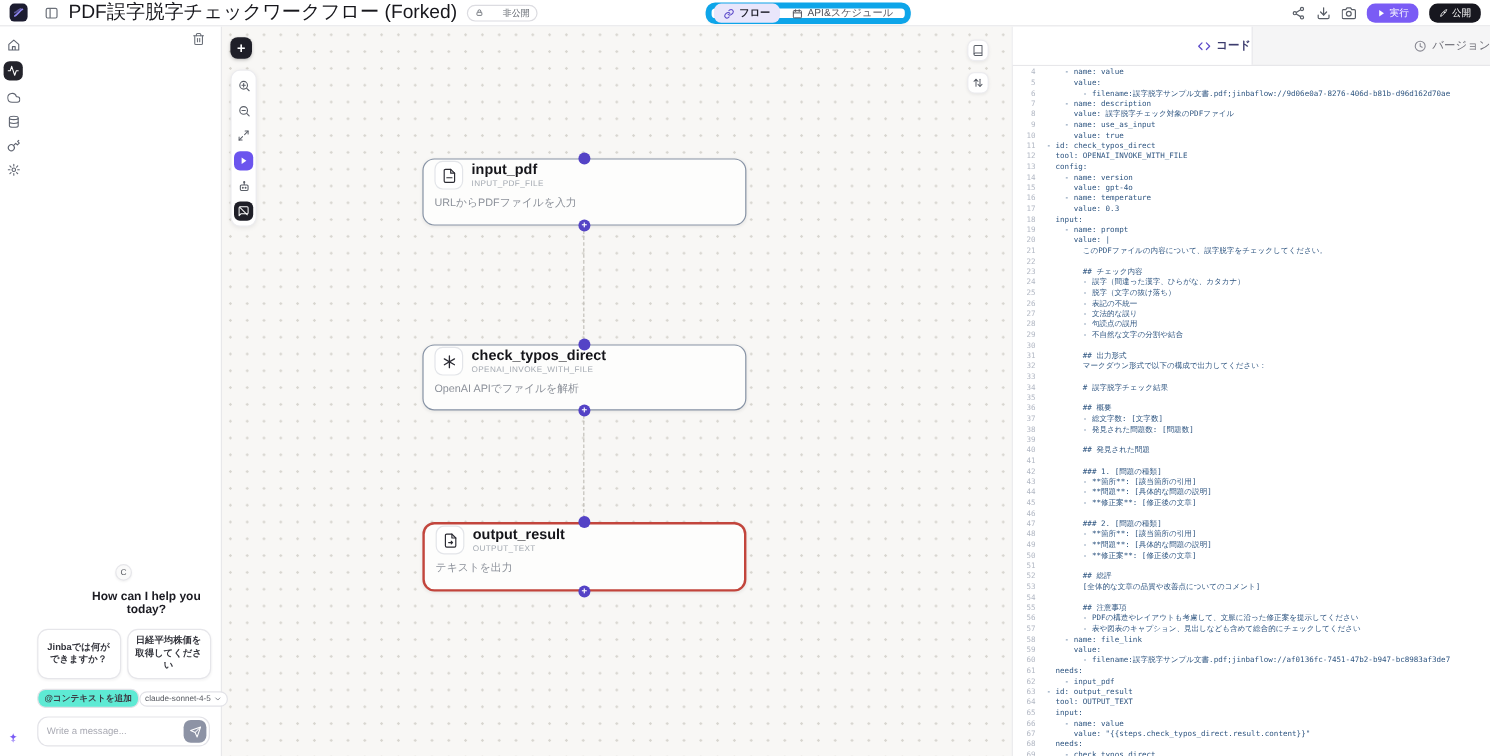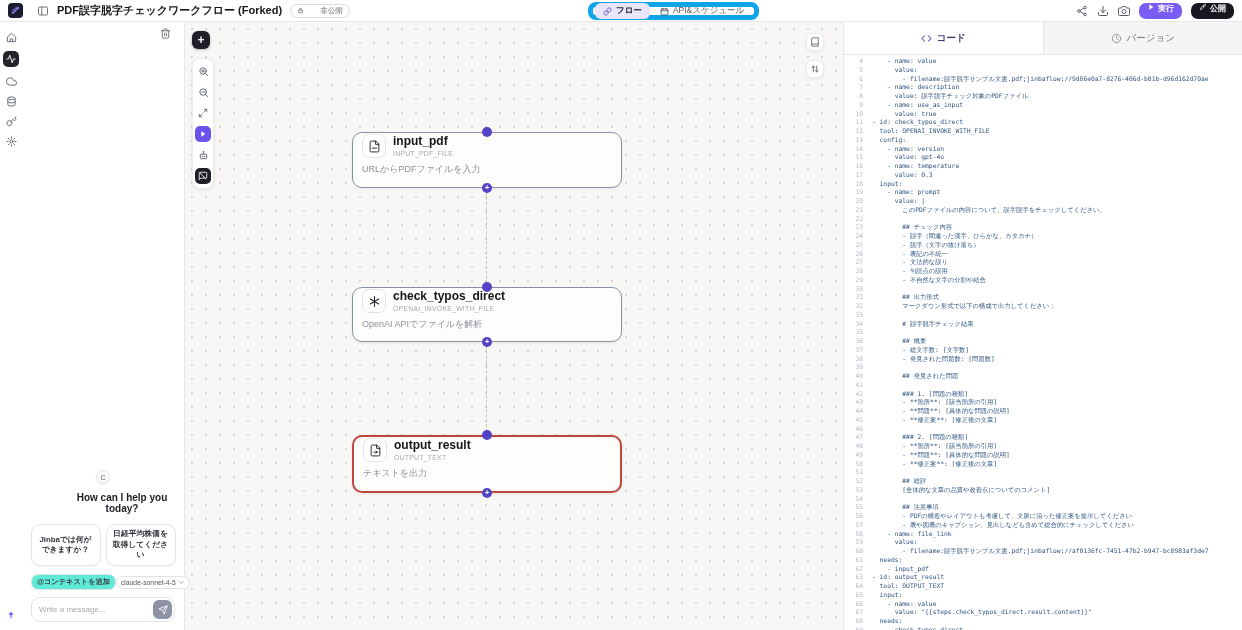--- a/index.html
+++ b/index.html
@@ -6,33 +6,33 @@
   html,body { background:#e9e9ec; }
   body { font-family:"Liberation Sans","DejaVu Sans",sans-serif; }
   #app { position:relative; width:1242px; height:630px; background:#fff; overflow:hidden; }
 
   
   .topbar { position:absolute; left:0; top:0; width:1242px; height:22px; background:#fff;
     border-bottom:1px solid #e8e8ea; display:flex; align-items:center; padding:0 8px; z-index:30; }
   .logo { width:15px; height:15px; border-radius:4px; background:#1c1c30; display:flex;
     align-items:center; justify-content:center; margin-right:14px; }
   .tb-icon { width:12px; height:12px; color:#6b7079; display:flex; align-items:center; margin-right:8px; }
-  .tb-title { font-size:11px; font-weight:700; color:#17171c; margin-right:8px; white-space:nowrap; }
+  .tb-title { font-size:16px; font-weight:400; color:#17171c; margin-right:8px; white-space:nowrap; }
   .badge { display:inline-flex; align-items:center; gap:16px; border:1px solid #dcdce1; border-radius:9px;
     padding:1px 6px; font-size:7.5px; color:#5f646c; white-space:nowrap; }
   .tab-group { position:absolute; left:588px; top:2px; height:18px; display:flex; align-items:center;
     gap:2px; background:#fff; border:5px solid #0ea5e9; border-radius:8px; padding:1px 2px;
     box-shadow:0 1px 2px rgba(0,0,0,.04); }
   .tab-pill { display:flex; align-items:center; gap:4px; font-size:8.5px; padding:2px 8px; border-radius:6px;
     color:#54555e; white-space:nowrap; }
   .tab-pill.active { background:#e9e6fb; color:#23232e; font-weight:700; }
   .tb-right { margin-left:auto; display:flex; align-items:center; gap:9px; }
   .tb-act { width:12px; height:12px; color:#585d66; display:flex; align-items:center; }
-  .btn { display:inline-flex; align-items:flex-start; gap:3px; height:16px; border-radius:7px; padding:0 8px;
-    font-size:8px; font-weight:700; color:#fff; white-space:nowrap; }
+  .btn { display:inline-flex; align-items:center; gap:3px; height:16px; border-radius:7px; padding:0 8px;
+    font-size:8px; font-weight:400; color:#fff; white-space:nowrap; }
   .btn.run { background:#7a5cf5; }
   .btn.publish { background:#17171f; }
 
   
   .rail { position:absolute; left:0; top:22px; width:22px; height:608px; background:#fff;
     display:flex; flex-direction:column; align-items:center; padding-top:9px; gap:8px; z-index:20; }
   .rail-ic { width:12px; height:12px; color:#5f6470; display:flex; align-items:center; justify-content:center; }
   .rail-sel { width:16px; height:16px; background:#23232b; border-radius:5px; color:#fff;
     display:flex; align-items:center; justify-content:center; }
   .rail-bottom { margin-top:auto; margin-bottom:8px; color:#7a5cf5; }
@@ -89,21 +89,21 @@
   .node-sub { font-size:6.8px; color:#a3a9b1; letter-spacing:.3px; margin-top:1px; }
   .node-desc { font-size:9px; color:#8b9099; margin-top:5px; }
   .dot { position:absolute; width:10px; height:10px; border-radius:50%; background:#5443c6; z-index:2;
     transform:translate(-50%,-50%); display:flex; align-items:center; justify-content:center; }
   .dot .plus { color:#fff; font-size:8px; font-weight:700; line-height:1; }
 
   
   .panel { position:absolute; left:843px; top:22px; width:399px; height:608px; background:#fff;
     border-left:1px solid #e8e8ea; display:flex; flex-direction:column; z-index:10; }
   .panel-tabs { display:flex; height:33px; background:#f5f5f6; border-bottom:1px solid #e7e7ea; flex:none; }
-  .ptab { flex:1; display:flex; align-items:center; justify-content:center; gap:5px; font-size:9.5px;
+  .ptab { flex:1; display:flex; align-items:center; justify-content:flex-end; gap:5px; font-size:9.5px;
     color:#71717a; }
   .ptab .pt-ic { width:11px; height:11px; display:flex; align-items:center; color:#8a8a94; }
   .ptab.active { background:#fff; color:#3c3c6e; font-weight:700; border-right:1px solid #e7e7ea; }
   .ptab.active .pt-ic { color:#5b49c9; }
   .code { flex:1; overflow:hidden; padding:2px 0 0 4px; font-family:"DejaVu Sans Mono",monospace; }
   .code-line { display:flex; line-height:8.75px; height:8.75px; white-space:pre; }
   .ln { display:inline-block; width:15px; text-align:right; color:#b2b8c4; font-size:6.3px; flex:none;
     margin-right:9px; }
   .ct { font-size:6.3px; color:#2e5580; }
 </style>

